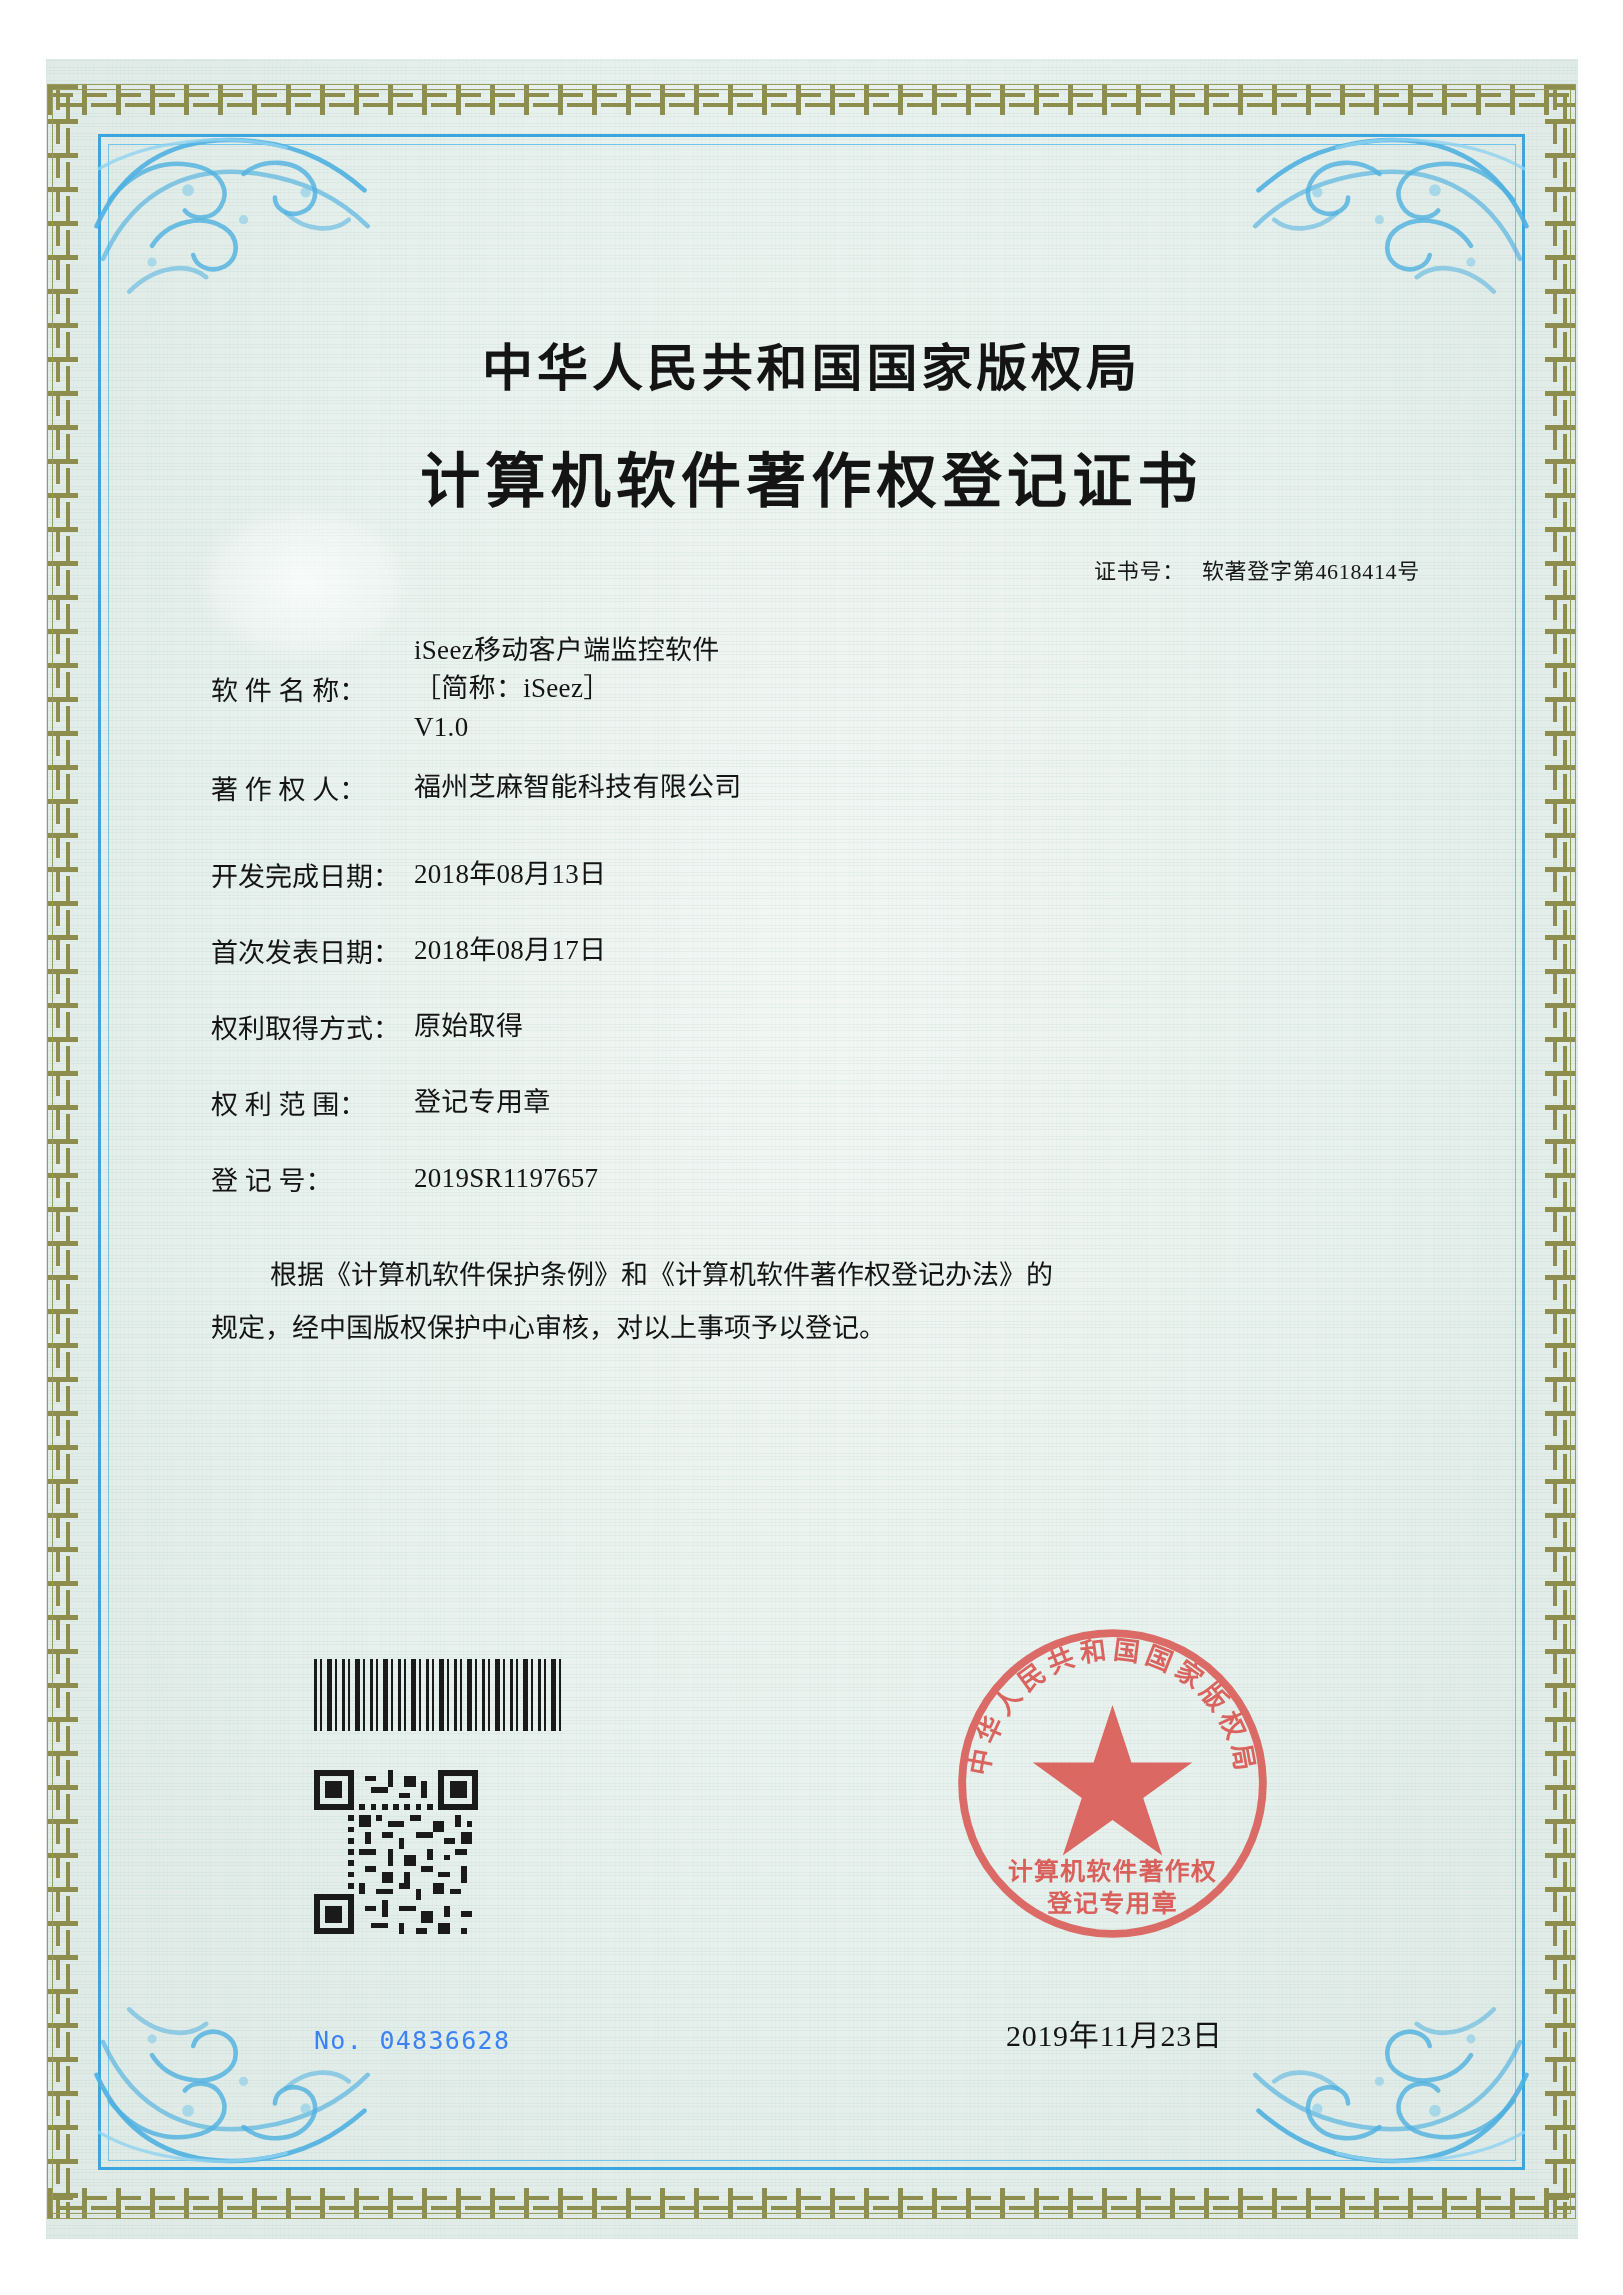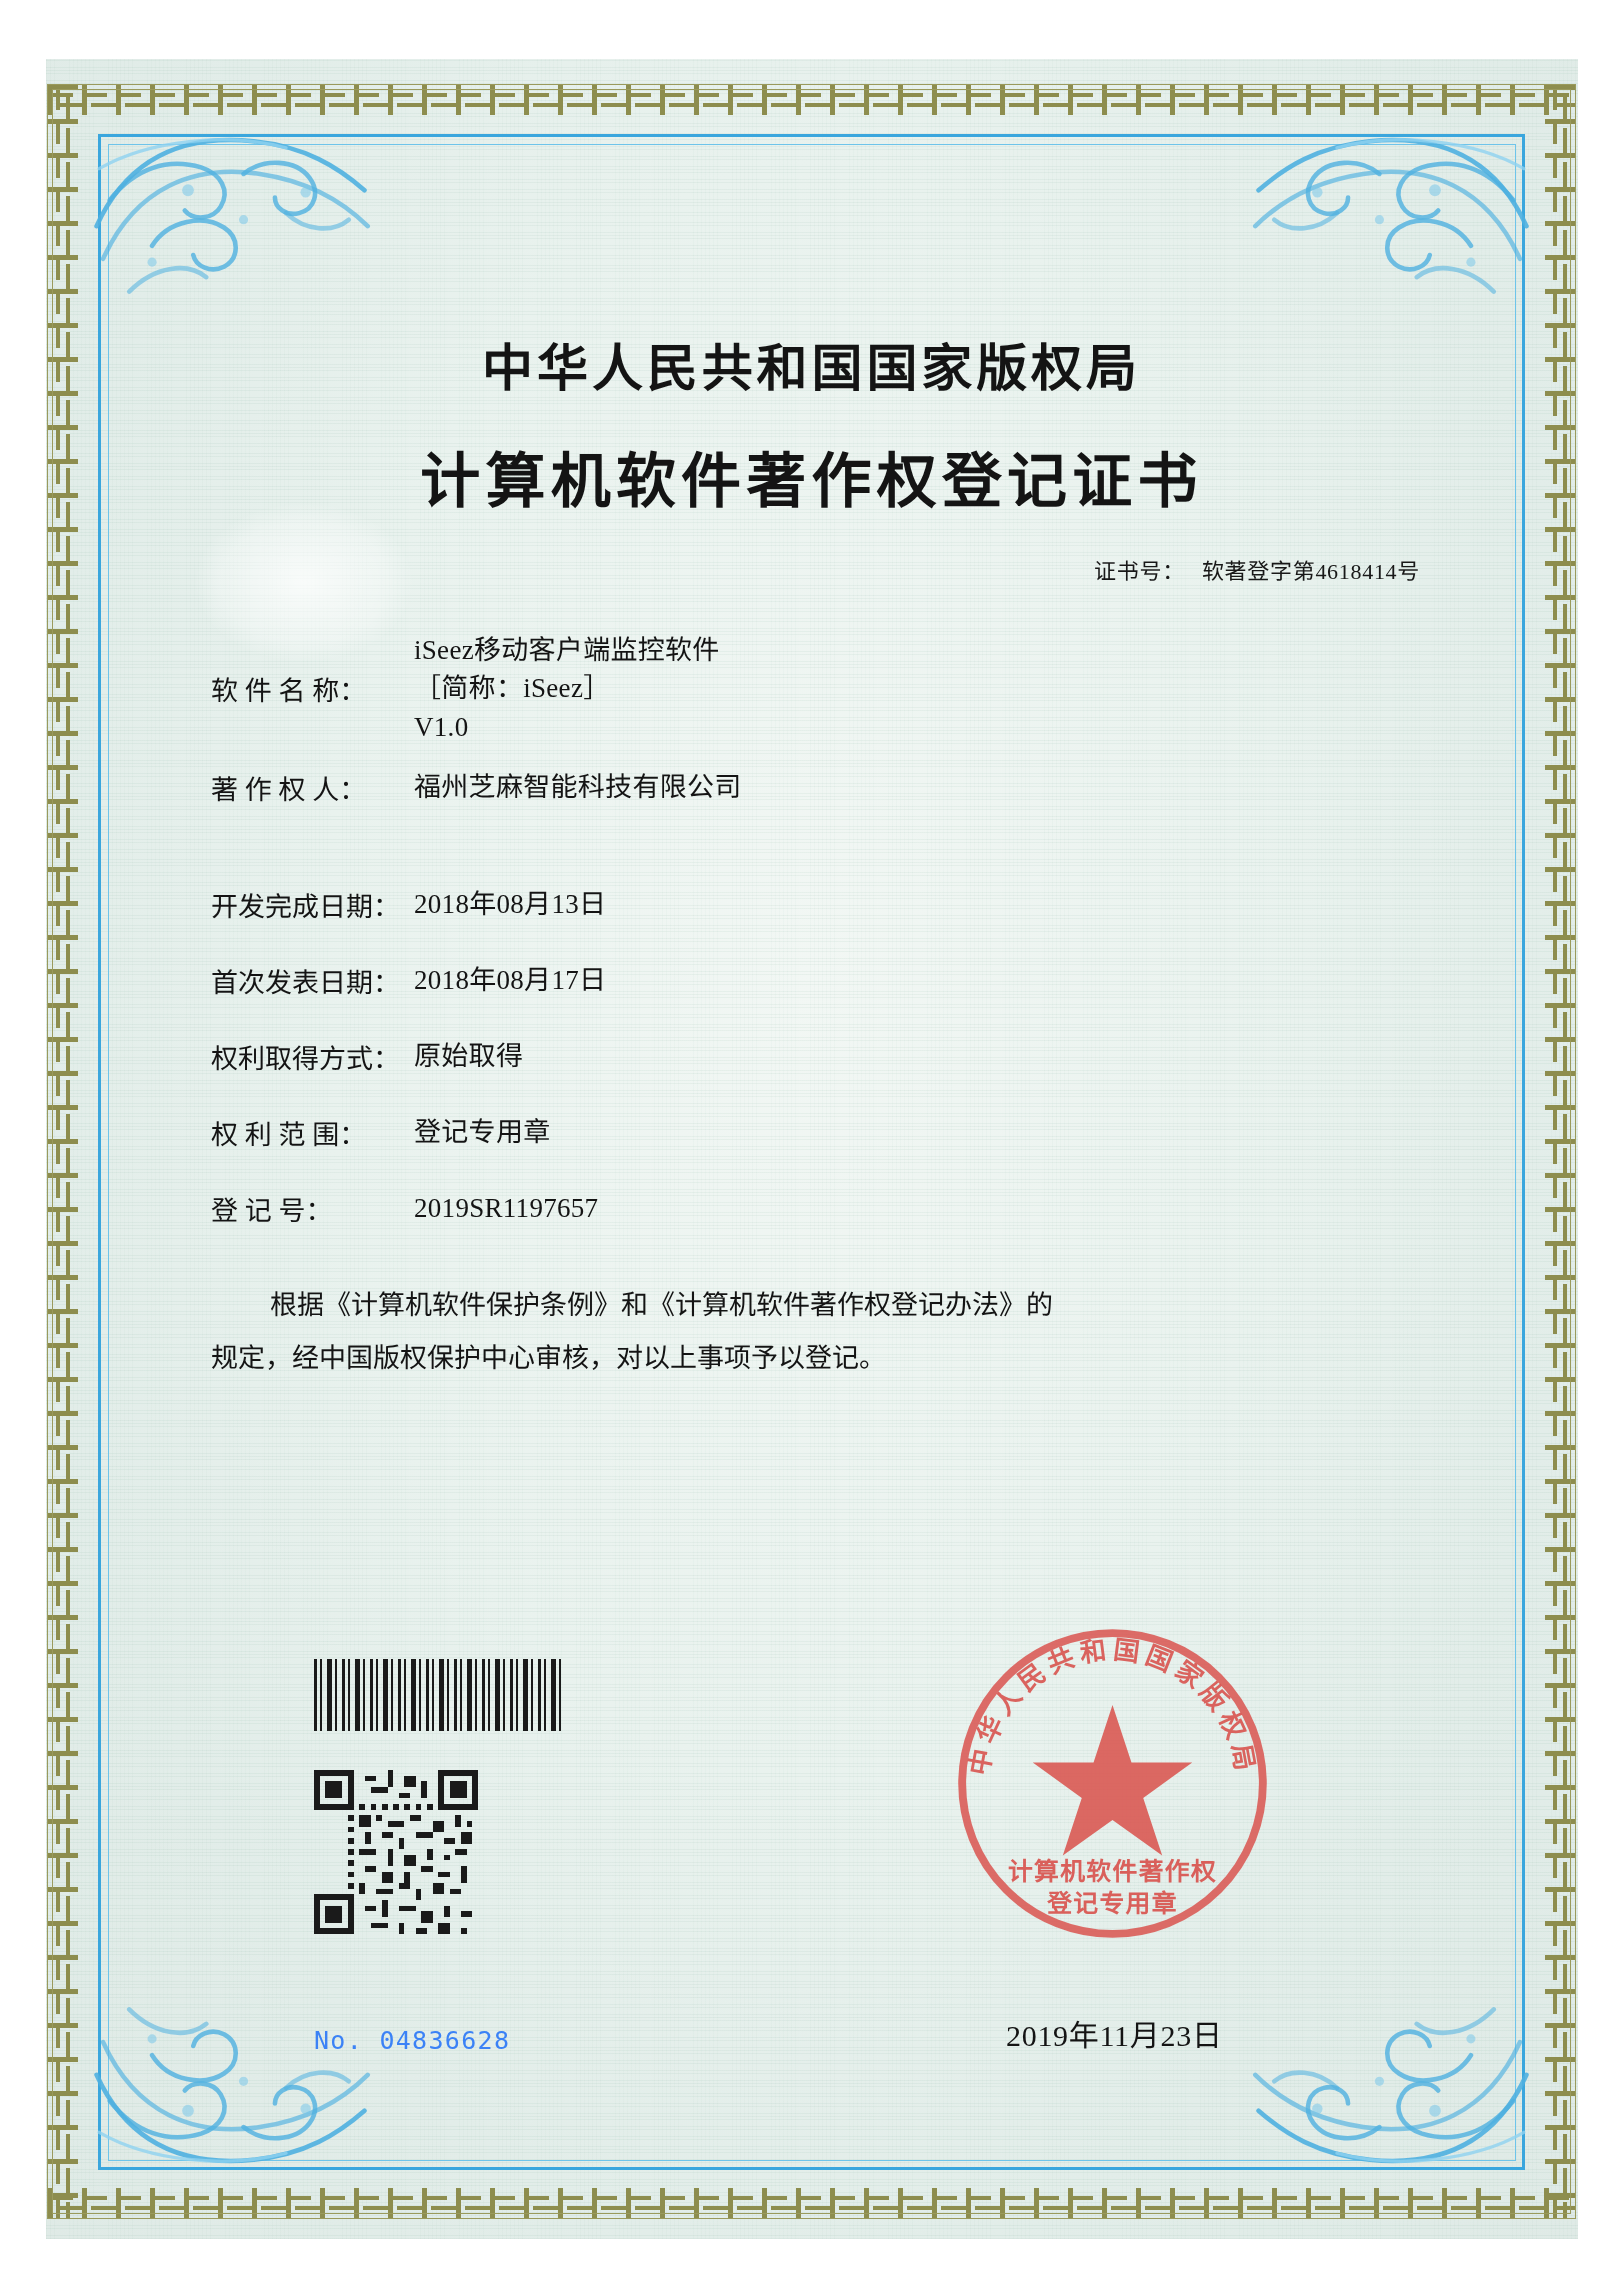--- a/index.html
+++ b/index.html
@@ -203,21 +203,21 @@
     color: #141414;
   }
   .row .value {
     font-size: 27px;
     color: #141414;
     letter-spacing: 0.3px;
     line-height: 1.42;
   }
 
   .fields2 {
-    margin-top: 78px;
+    margin-top: 48px;
     padding-left: 113px;
   }
   .fields2 .row { margin-bottom: 37px; }
 
   .statement {
     margin-top: 51px;
     padding-left: 113px;
     padding-right: 86px;
     font-size: 27px;
     line-height: 1.95;

